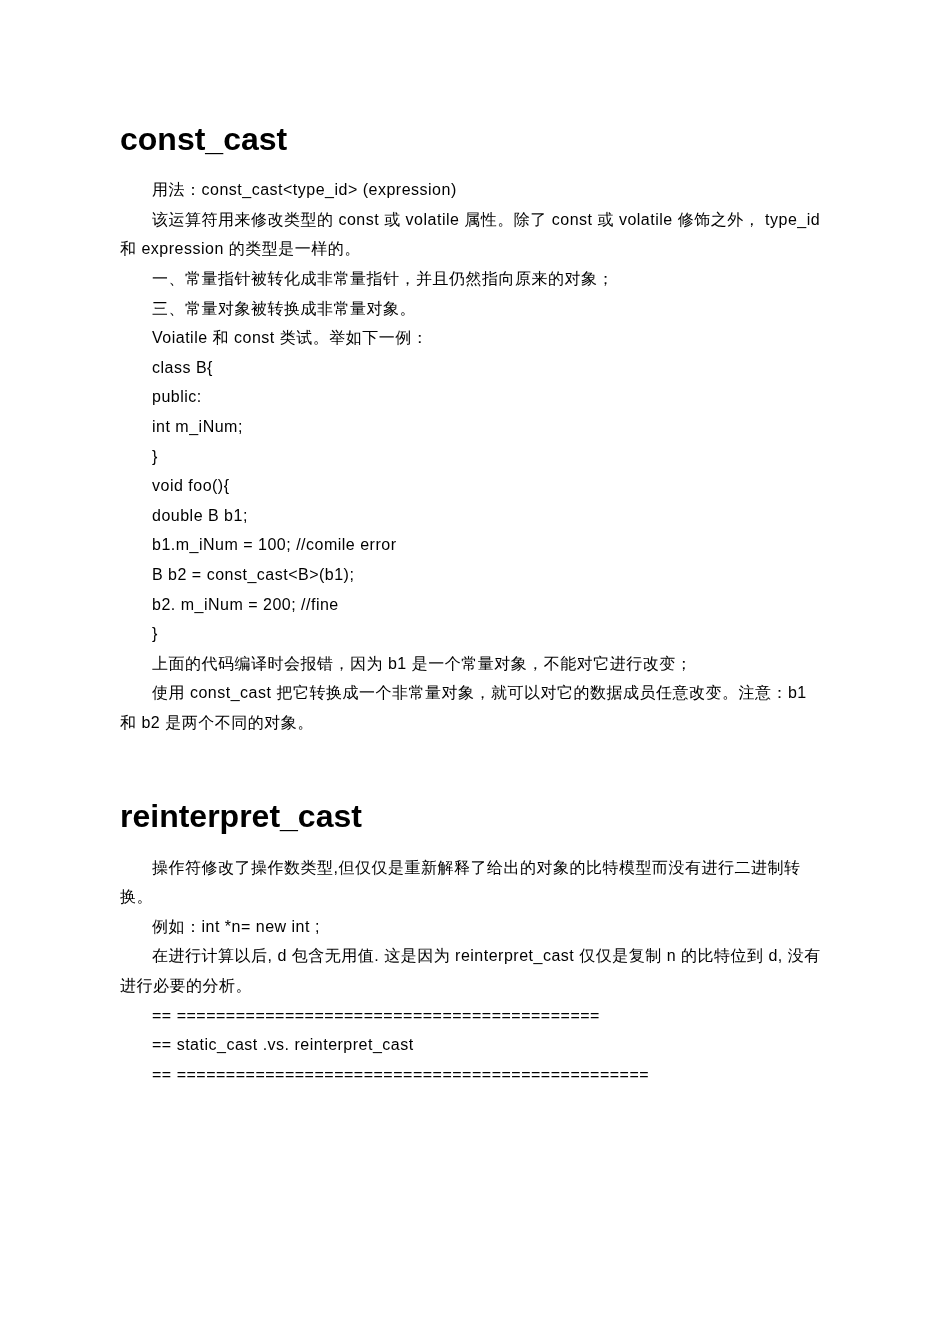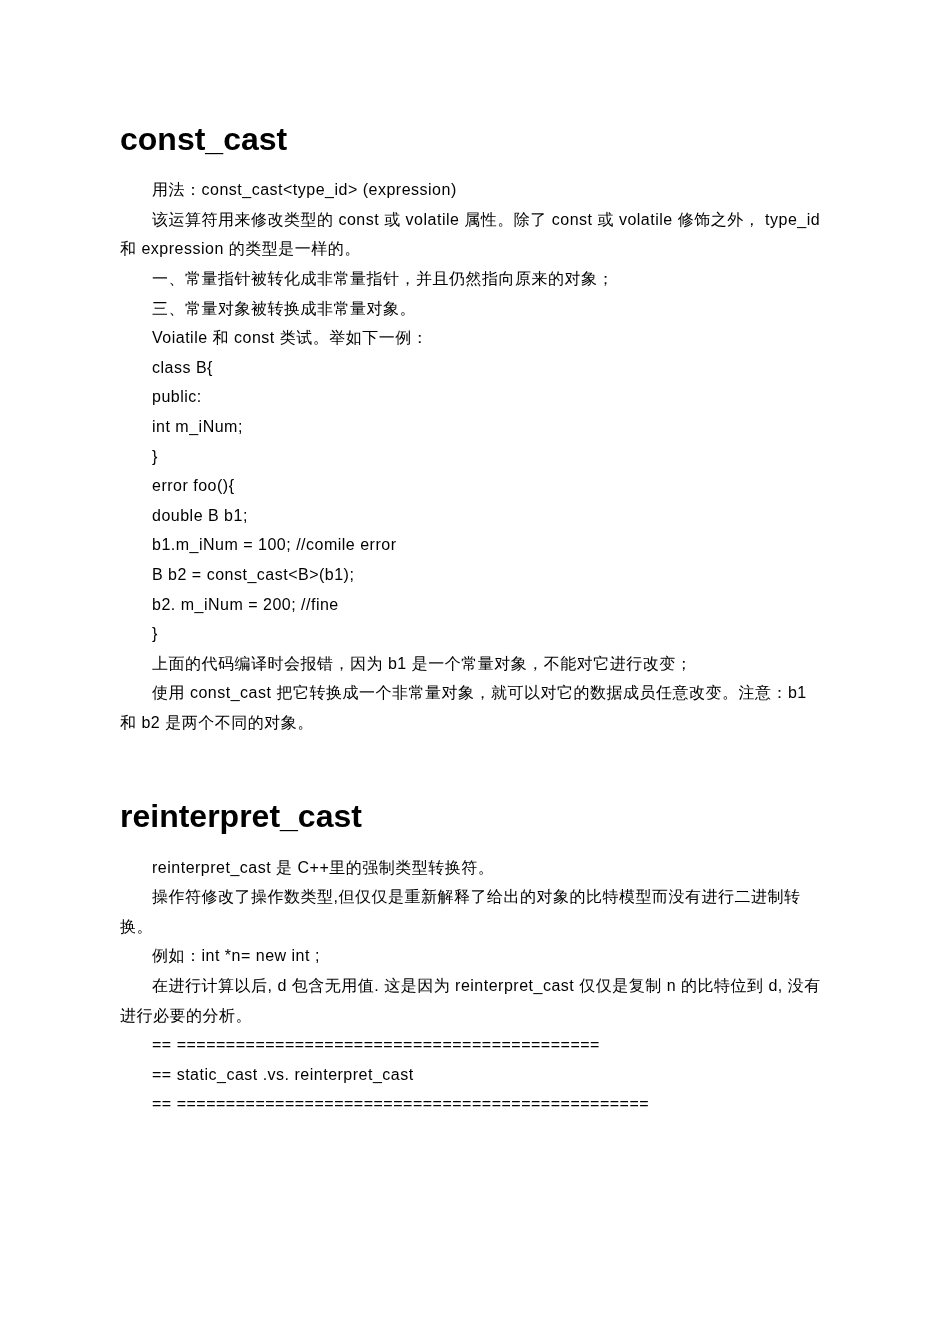--- a/index.html
+++ b/index.html
@@ -49,34 +49,33 @@
 
     <p class="body-line">用法：const_cast&lt;type_id&gt; (expression)</p>
     <p class="body-line">该运算符用来修改类型的 const 或 volatile 属性。除了 const  或 volatile 修饰之外，  type_id 和 expression 的类型是一样的。</p>
     <p class="body-line">一、常量指针被转化成非常量指针，并且仍然指向原来的对象；</p>
     <p class="body-line">三、常量对象被转换成非常量对象。</p>
     <p class="body-line">Voiatile 和 const 类试。举如下一例：</p>
     <p class="body-line">class  B{</p>
     <p class="body-line">public:</p>
     <p class="body-line">int  m_iNum;</p>
     <p class="body-line">}</p>
-    <p class="body-line">error  foo(){</p>
+    <p class="body-line">void  foo(){</p>
     <p class="body-line">double  B  b1;</p>
     <p class="body-line">b1.m_iNum = 100;  //comile  error</p>
     <p class="body-line">B  b2 =  const_cast&lt;B&gt;(b1);</p>
     <p class="body-line">b2. m_iNum =  200;  //fine</p>
     <p class="body-line">}</p>
     <p class="body-line">上面的代码编译时会报错，因为 b1 是一个常量对象，不能对它进行改变；</p>
     <p class="body-line">使用 const_cast 把它转换成一个非常量对象，就可以对它的数据成员任意改变。注意：b1 和 b2 是两个不同的对象。</p>
   </div>
 
   <div class="section2">
     <h1>reinterpret_cast</h1>
 
-    <p class="body-line">reinterpret_cast 是 C++里的强制类型转换符。</p>
     <p class="body-line">操作符修改了操作数类型,但仅仅是重新解释了给出的对象的比特模型而没有进行二进制转换。</p>
     <p class="body-line">例如：int *n= new int ;</p>
     <p class="body-line">在进行计算以后, d 包含无用值. 这是因为 reinterpret_cast 仅仅是复制 n 的比特位到 d, 没有进行必要的分析。</p>
     <p class="body-line">==  ===========================================</p>
     <p class="body-line">==  static_cast .vs.  reinterpret_cast</p>
     <p class="body-line">==  ================================================</p>
   </div>
 
 </div>
 

